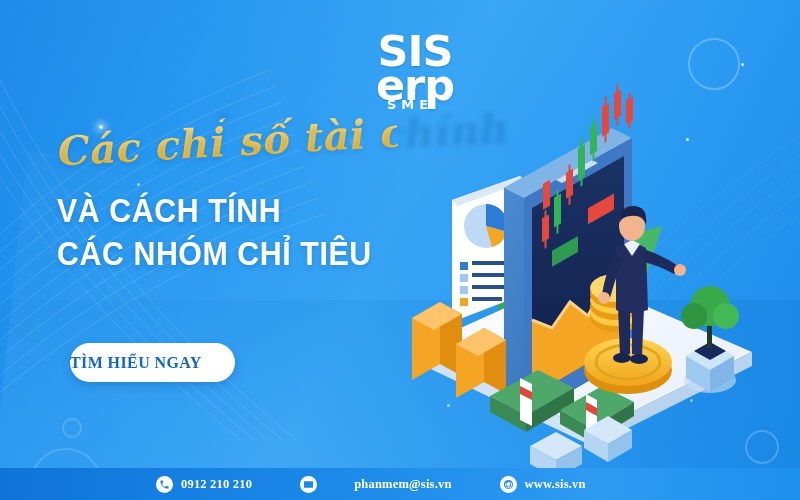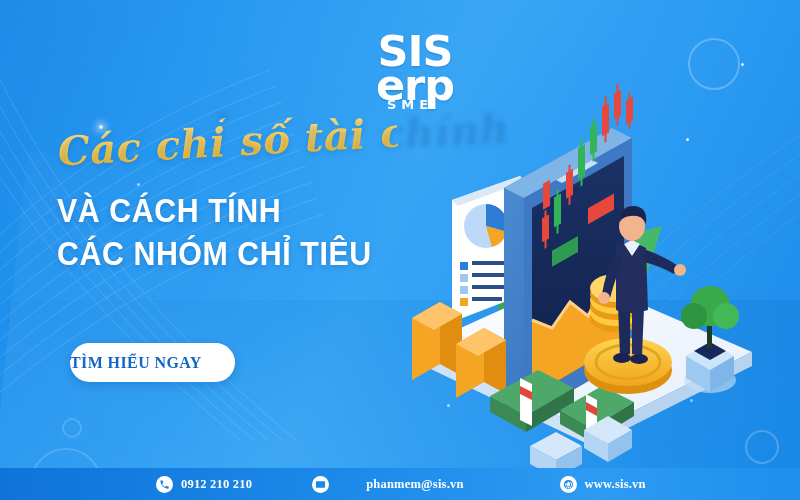--- a/index.html
+++ b/index.html
@@ -137,22 +137,22 @@
 
   
   .footer {
     position:absolute; left:0; bottom:0;
     width:800px; height:32px;
     background:linear-gradient(90deg,#0f74d8 0%,#1b88e8 40%,#2d9bf2 75%,#1f8fed 100%);
     display:flex; align-items:center;
   }
   .fitem { display:flex; align-items:center; gap:8px; }
   .fitem.phone { margin-left:156px; }
-  .fitem.mail  { margin-left:60px;gap:37px; }
-  .fitem.web   { margin-left:96px; }
+  .fitem.mail  { margin-left:48px;gap:37px; }
+  .fitem.web   { margin-left:48px; }
   .ficon {
     width:17px; height:17px; border-radius:50%;
     background:#ffffff;
     display:flex; align-items:center; justify-content:center;
     flex:0 0 auto;
   }
   .ficon svg { display:block; }
   .ftext {
     font-family:"Liberation Serif", serif;
     font-weight:700;

